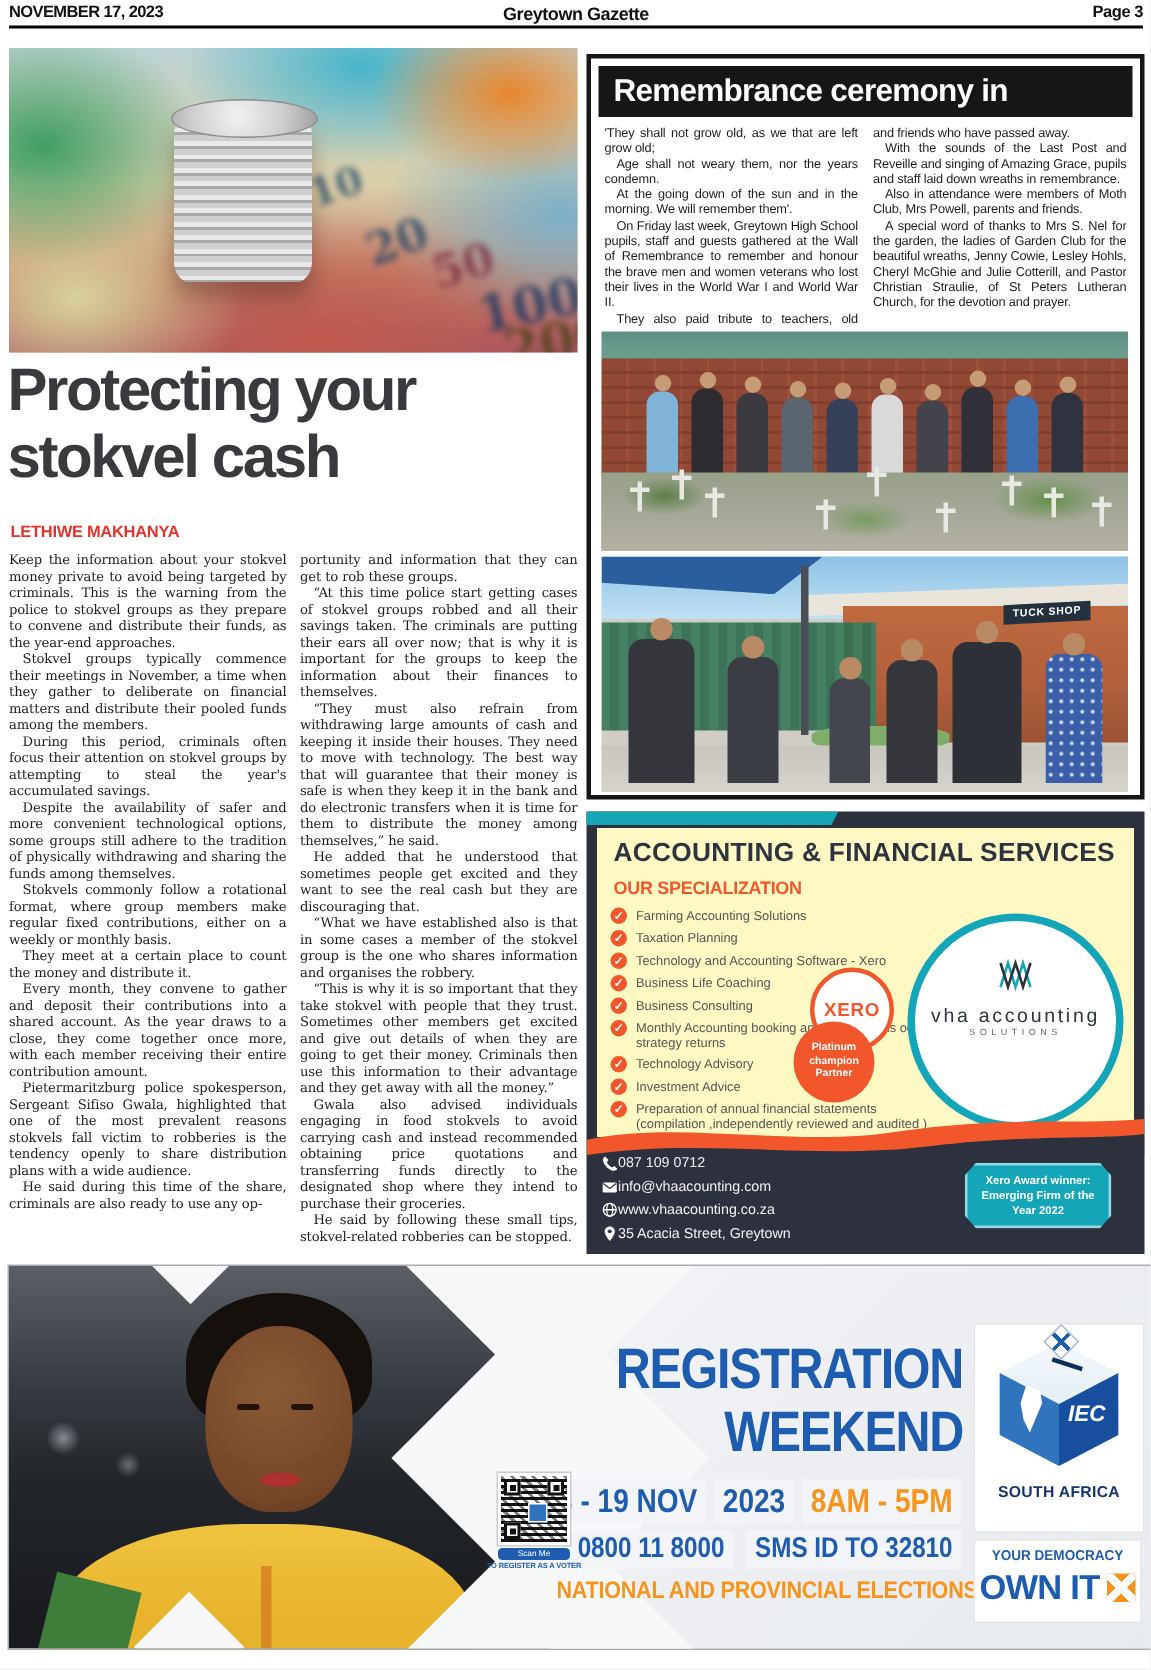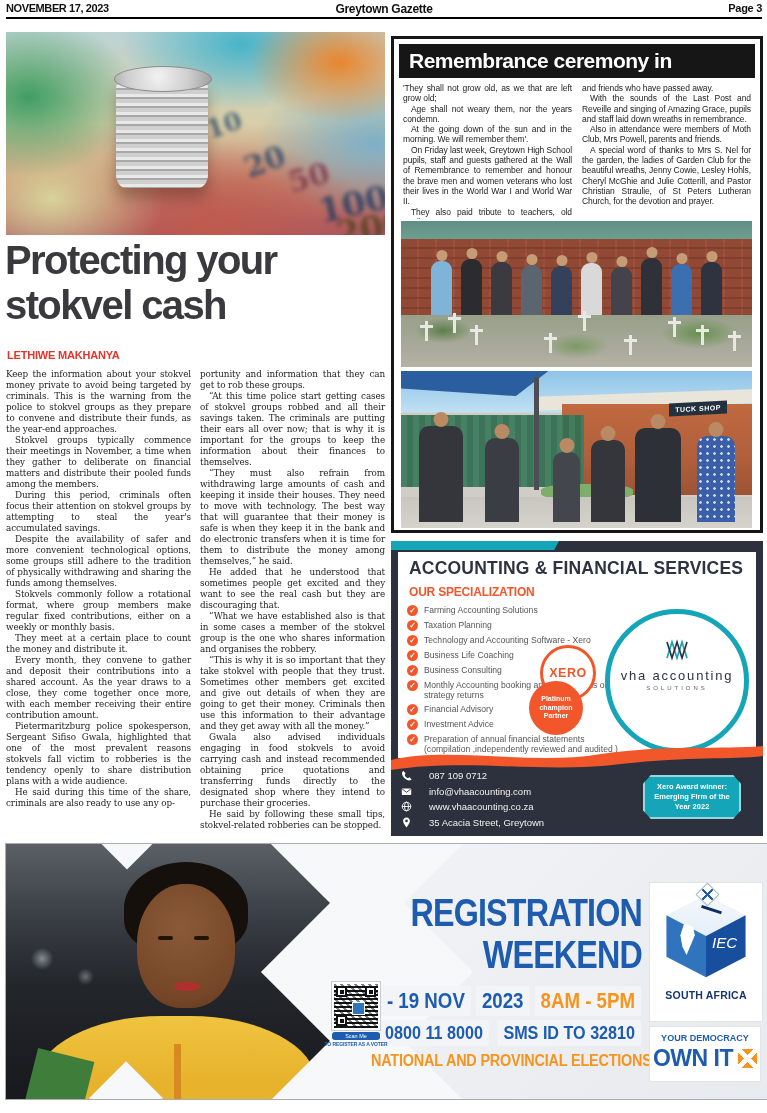--- a/index.html
+++ b/index.html
@@ -79,21 +79,21 @@
   .ph2 .ground{position:absolute;left:0;bottom:0;width:100%;height:20%;
     background:linear-gradient(180deg,#c9c6bf 0%,#d6d3cc 100%);}
   .ph2 .grass{position:absolute;left:40%;bottom:18%;width:26%;height:10%;background:#7fae6a;border-radius:40%;}
   .people2{position:absolute;left:0;bottom:4%;width:100%;height:70%;}
   .person2{position:absolute;bottom:0;border-radius:10px 10px 0 0;}
   .person2::before{content:"";position:absolute;left:50%;top:-14px;transform:translateX(-50%);
     width:15px;height:15px;border-radius:50%;background:#b98a63;}
   
   .acct{position:absolute;left:391px;top:541px;width:372px;height:295px;background:#2c313d;overflow:hidden;}
   .acct .tealbar{position:absolute;left:0;top:0;width:168px;height:9px;background:#14a5b8;transform:skewX(-28deg);transform-origin:left top;}
-  .acct-panel{position:absolute;left:7px;top:11px;width:358px;height:206px;background:#ffffff;}
+  .acct-panel{position:absolute;left:7px;top:11px;width:358px;height:206px;background:#fef9c3;}
   .acct-title{position:absolute;left:11px;top:6px;font-size:17.5px;font-weight:bold;color:#2d3340;
     letter-spacing:0.2px;white-space:nowrap;}
   .acct-sub{position:absolute;left:11px;top:33px;font-size:12px;font-weight:bold;color:#f1572b;letter-spacing:-0.2px;}
   .svc-list{position:absolute;left:9px;top:53px;width:226px;margin:0;padding:0;list-style:none;}
   .svc-list li{display:flex;gap:6px;margin-bottom:4px;align-items:flex-start;}
   .chk{flex:none;width:11px;height:11px;border-radius:50%;background:#f1572b;color:#fff;font-size:8px;
     line-height:11px;text-align:center;font-weight:bold;}
   .svc-text{font-size:8.6px;line-height:10px;color:#555;max-width:210px;}
   .xero-circle{position:absolute;left:142px;top:93px;width:50px;height:50px;border-radius:50%;
     border:3px solid #f1572b;background:#fff;color:#f1572b;font-weight:bold;font-size:12.5px;
@@ -101,21 +101,21 @@
   .plat-circle{position:absolute;left:131px;top:129px;width:54px;height:54px;border-radius:50%;
     background:#f1572b;color:#fff;font-size:7px;font-weight:bold;text-align:center;
     display:flex;align-items:center;justify-content:center;line-height:1.2;z-index:3;padding:2px;box-sizing:border-box;}
   .vha-circle{position:absolute;left:207px;top:57px;width:144px;height:144px;border-radius:50%;
     border:5px solid #14a5b8;background:#fff;box-sizing:border-box;text-align:center;z-index:1;}
   .vha-mark{margin-top:24px;}
   .vha-name{font-size:13px;color:#2c3240;letter-spacing:1.8px;margin-top:2px;}
   .vha-sub{font-size:6px;color:#666;letter-spacing:3px;margin-top:2px;}
   .wave{position:absolute;left:0;top:203px;width:372px;height:26px;z-index:2;}
   .contacts{position:absolute;left:10px;top:227px;z-index:3;}
-  .c-row{display:flex;gap:17px;align-items:center;height:15.5px;color:#f0f0f0;font-size:9.5px;}
+  .c-row{display:flex;gap:0;align-items:center;height:15.5px;color:#f0f0f0;font-size:9.5px;}
   .award{position:absolute;left:252px;top:234px;width:98px;height:44px;background:#14a5b8;z-index:3;
     clip-path:polygon(8% 0,92% 0,100% 20%,100% 80%,92% 100%,8% 100%,0 80%,0 20%);
     box-shadow:inset 0 0 0 2px rgba(255,255,255,.55);color:#fff;font-size:7.5px;font-weight:bold;
     display:flex;align-items:center;justify-content:center;text-align:center;padding:3px 8px;box-sizing:border-box;line-height:1.3;}
   
   .iec{position:absolute;left:5px;top:843px;width:757px;height:255px;border:1.5px solid #a9adb2;
     background:linear-gradient(135deg,#f7f8fa 0%,#e7eaee 100%);overflow:hidden;padding-left:12px;}
   .iec-photo{position:absolute;left:0;top:0;width:361px;height:255px;overflow:hidden;
     background:
      radial-gradient(16px 16px at 10% 45%, rgba(205,215,220,.55) 0%, rgba(205,215,220,0) 70%),
@@ -154,21 +154,21 @@
   .row-elect{position:absolute;left:335px;top:208px;width:300px;text-align:right;color:#f7941d;
     font-size:16px;font-weight:bold;white-space:nowrap;transform:scaleX(.9);transform-origin:right center;letter-spacing:-0.2px;}
   .iec-card{position:absolute;left:643px;top:38px;width:112px;height:138px;background:#fff;border:1px solid #e2e4e8;text-align:center;}
   .cube{position:relative;width:86px;height:86px;margin:10px auto 0 auto;}
   .cube .facetop{position:absolute;inset:0;background:linear-gradient(180deg,#f4f8fc 0%,#d7e6f2 100%);
     clip-path:polygon(50% 2%,96% 26%,50% 50%,4% 26%);}
   .cube .faceleft{position:absolute;inset:0;background:#2f74bc;clip-path:polygon(4% 26%,50% 50%,50% 98%,4% 74%);}
   .cube .faceright{position:absolute;inset:0;background:#174f9e;clip-path:polygon(50% 50%,96% 26%,96% 74%,50% 98%);}
   .africa{position:absolute;left:13%;top:36%;width:30%;height:44%;background:#fff;
     clip-path:polygon(38% 0,74% 8%,80% 30%,64% 56%,48% 82%,32% 60%,24% 30%);}
-  .iec-txt{position:absolute;left:57%;top:48%;color:#fff;font-weight:normal;font-style:italic;font-size:15px;}
+  .iec-txt{position:absolute;left:57%;top:48%;color:#fff;font-weight:bold;font-style:italic;font-size:15px;}
   .slot{position:absolute;left:44%;top:17%;width:24%;height:3px;background:#0d2f5e;transform:rotate(18deg);}
   .ballot{position:absolute;left:42%;top:-8%;width:15px;height:15px;background:
       linear-gradient(0deg, rgba(0,0,0,0) 42%, #1d5cae 42% 58%, rgba(0,0,0,0) 58%),
       linear-gradient(90deg, rgba(0,0,0,0) 42%, #1d5cae 42% 58%, rgba(0,0,0,0) 58%),#fff;
       border:1px solid #aab8c8;transform:rotate(45deg);}
   .sa-label{margin-top:10px;font-size:10.5px;font-weight:bold;color:#15356e;letter-spacing:0.2px;}
   .dem-card{position:absolute;left:643px;top:182px;width:112px;height:56px;background:#fff;border:1px solid #e2e4e8;
     text-align:center;padding-top:5px;box-sizing:border-box;}
   .dem1{font-size:9.5px;font-weight:bold;color:#1d5cae;white-space:nowrap;transform:scaleX(.95);}
   .dem2row{display:flex;align-items:center;justify-content:center;gap:5px;margin-top:2px;}
@@ -323,21 +323,21 @@
             <span class="svc-text">Business Consulting</span>
           </li>
 
           <li>
             <span class="chk">✓</span>
             <span class="svc-text">Monthly Accounting booking and submissions od strategy returns</span>
           </li>
 
           <li>
             <span class="chk">✓</span>
-            <span class="svc-text">Financial Advisory</span>
+            <span class="svc-text">Technology Advisory</span>
           </li>
 
           <li>
             <span class="chk">✓</span>
             <span class="svc-text">Investment Advice</span>
           </li>
 
           <li>
             <span class="chk">✓</span>
             <span class="svc-text">Preparation of annual financial statements (compilation ,independently reviewed and audited )</span>

